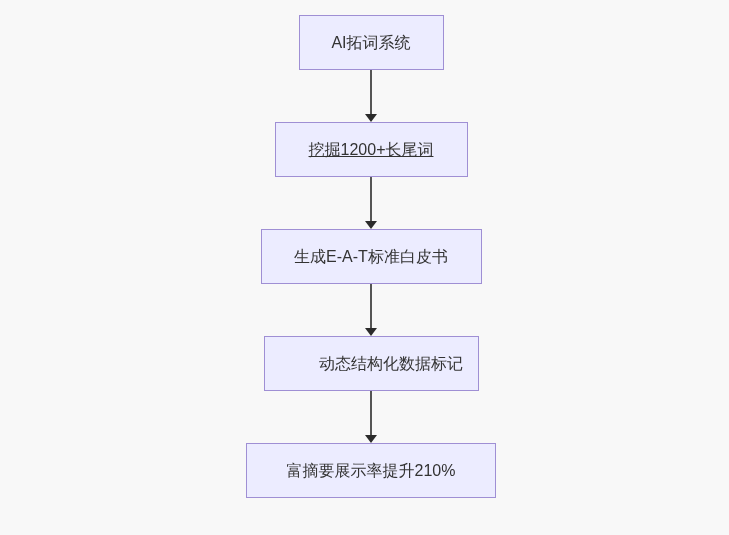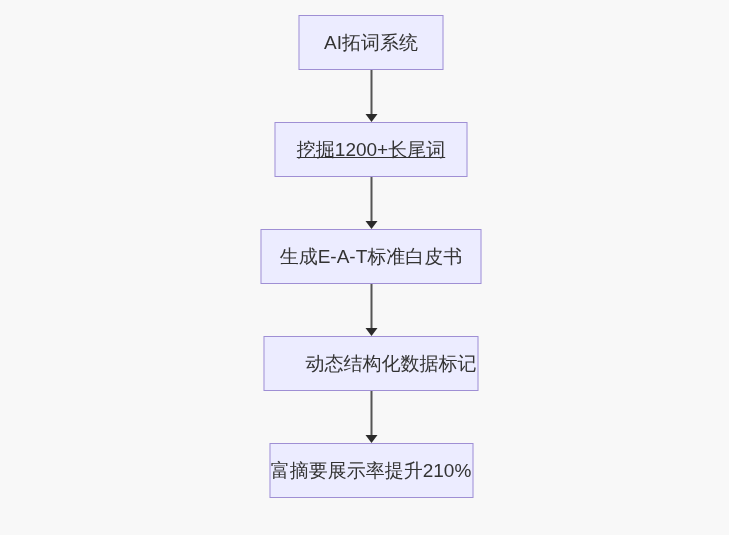--- a/index.html
+++ b/index.html
@@ -24,31 +24,31 @@
     align-items: center;
   }
   .node {
     height: 55px;
     display: flex;
     align-items: center;
     justify-content: center;
     background: var(--node-fill, #ECECFF);
     border: 1px solid var(--node-border, #9f8fd4);
     color: var(--text, #333333);
-    font-size: 19px;
+    font-size: 16px;
     line-height: 1;
     box-sizing: border-box;
     white-space: nowrap;
     text-align: center;
   }
   .n1 { width: 145px; }
   .n2 { width: 193px; text-decoration: underline; }
   .n3 { width: 221px; }
   .n4 { width: 215px; padding-left: 40px; }
-  .n5 { width: 204px; }
+  .n5 { width: 250px; }
   .edge {
     position: relative;
     width: 14px;
     height: 52px;
   }
   .edge-line {
     position: absolute;
     top: 0;
     bottom: 5px;
     left: 50%;

